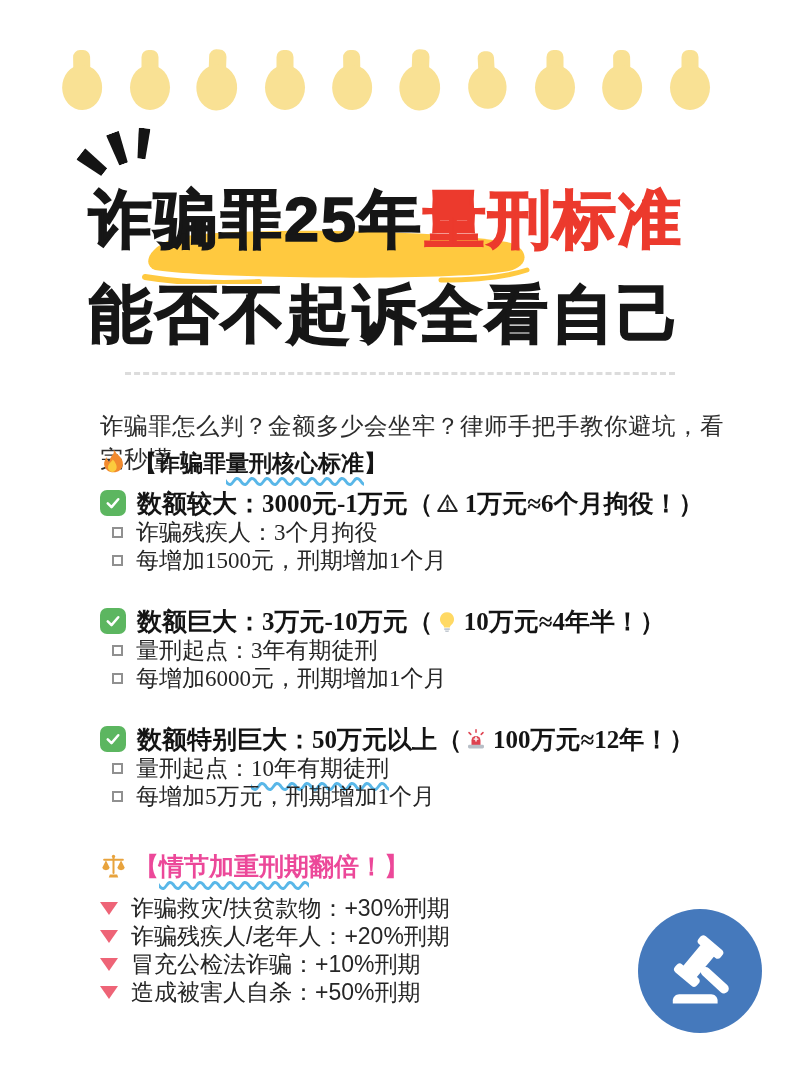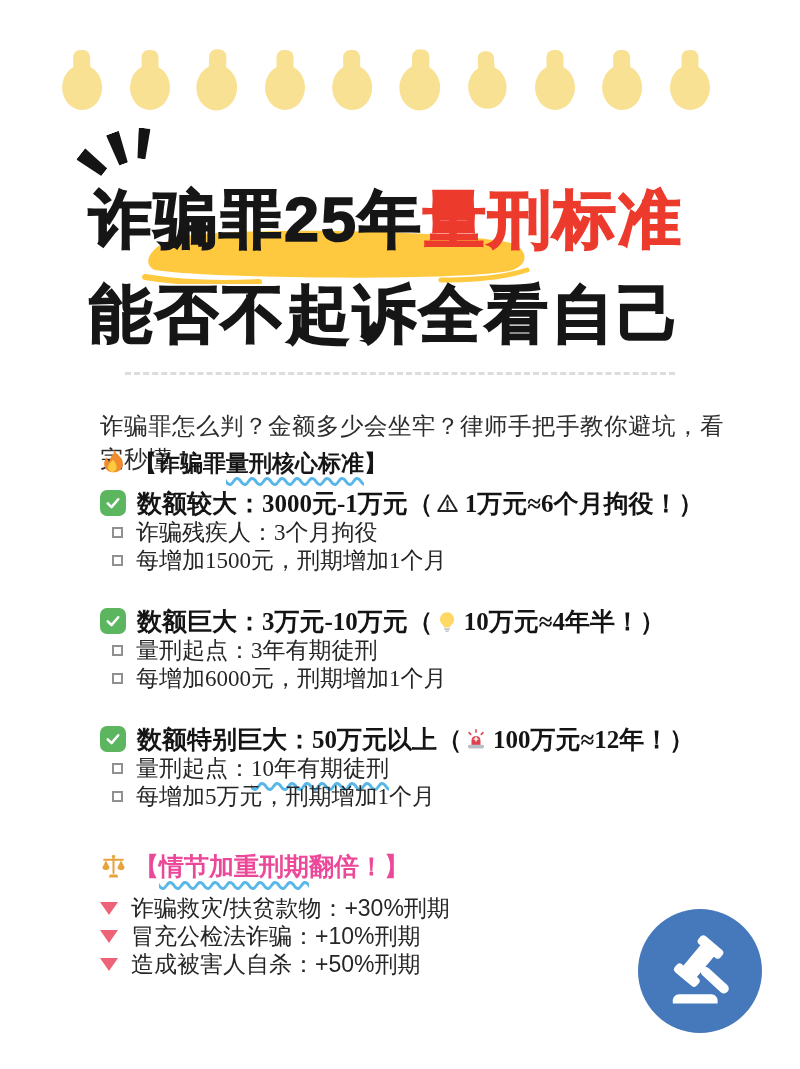--- a/index.html
+++ b/index.html
@@ -224,20 +224,24 @@
           <path d="M8.8 19.2h6.4l1 2.6H7.8Z"></path>
         </svg>
         <span><span>【</span><span class="wavy">情节加重刑期</span><span>翻倍！】</span></span>
       </div>
       <div class="agg-item">
         <span class="tri"></span>
         <span>诈骗救灾/扶贫款物：+30%刑期</span>
       </div>
       <div class="agg-item">
         <span class="tri"></span>
+        <span>诈骗残疾人/老年人：+20%刑期</span>
+      </div>
+      <div class="agg-item">
+        <span class="tri"></span>
         <span>冒充公检法诈骗：+10%刑期</span>
       </div>
       <div class="agg-item">
         <span class="tri"></span>
         <span>造成被害人自杀：+50%刑期</span>
       </div>
     </div>
   </div>
 
   <div class="gavel-badge">

